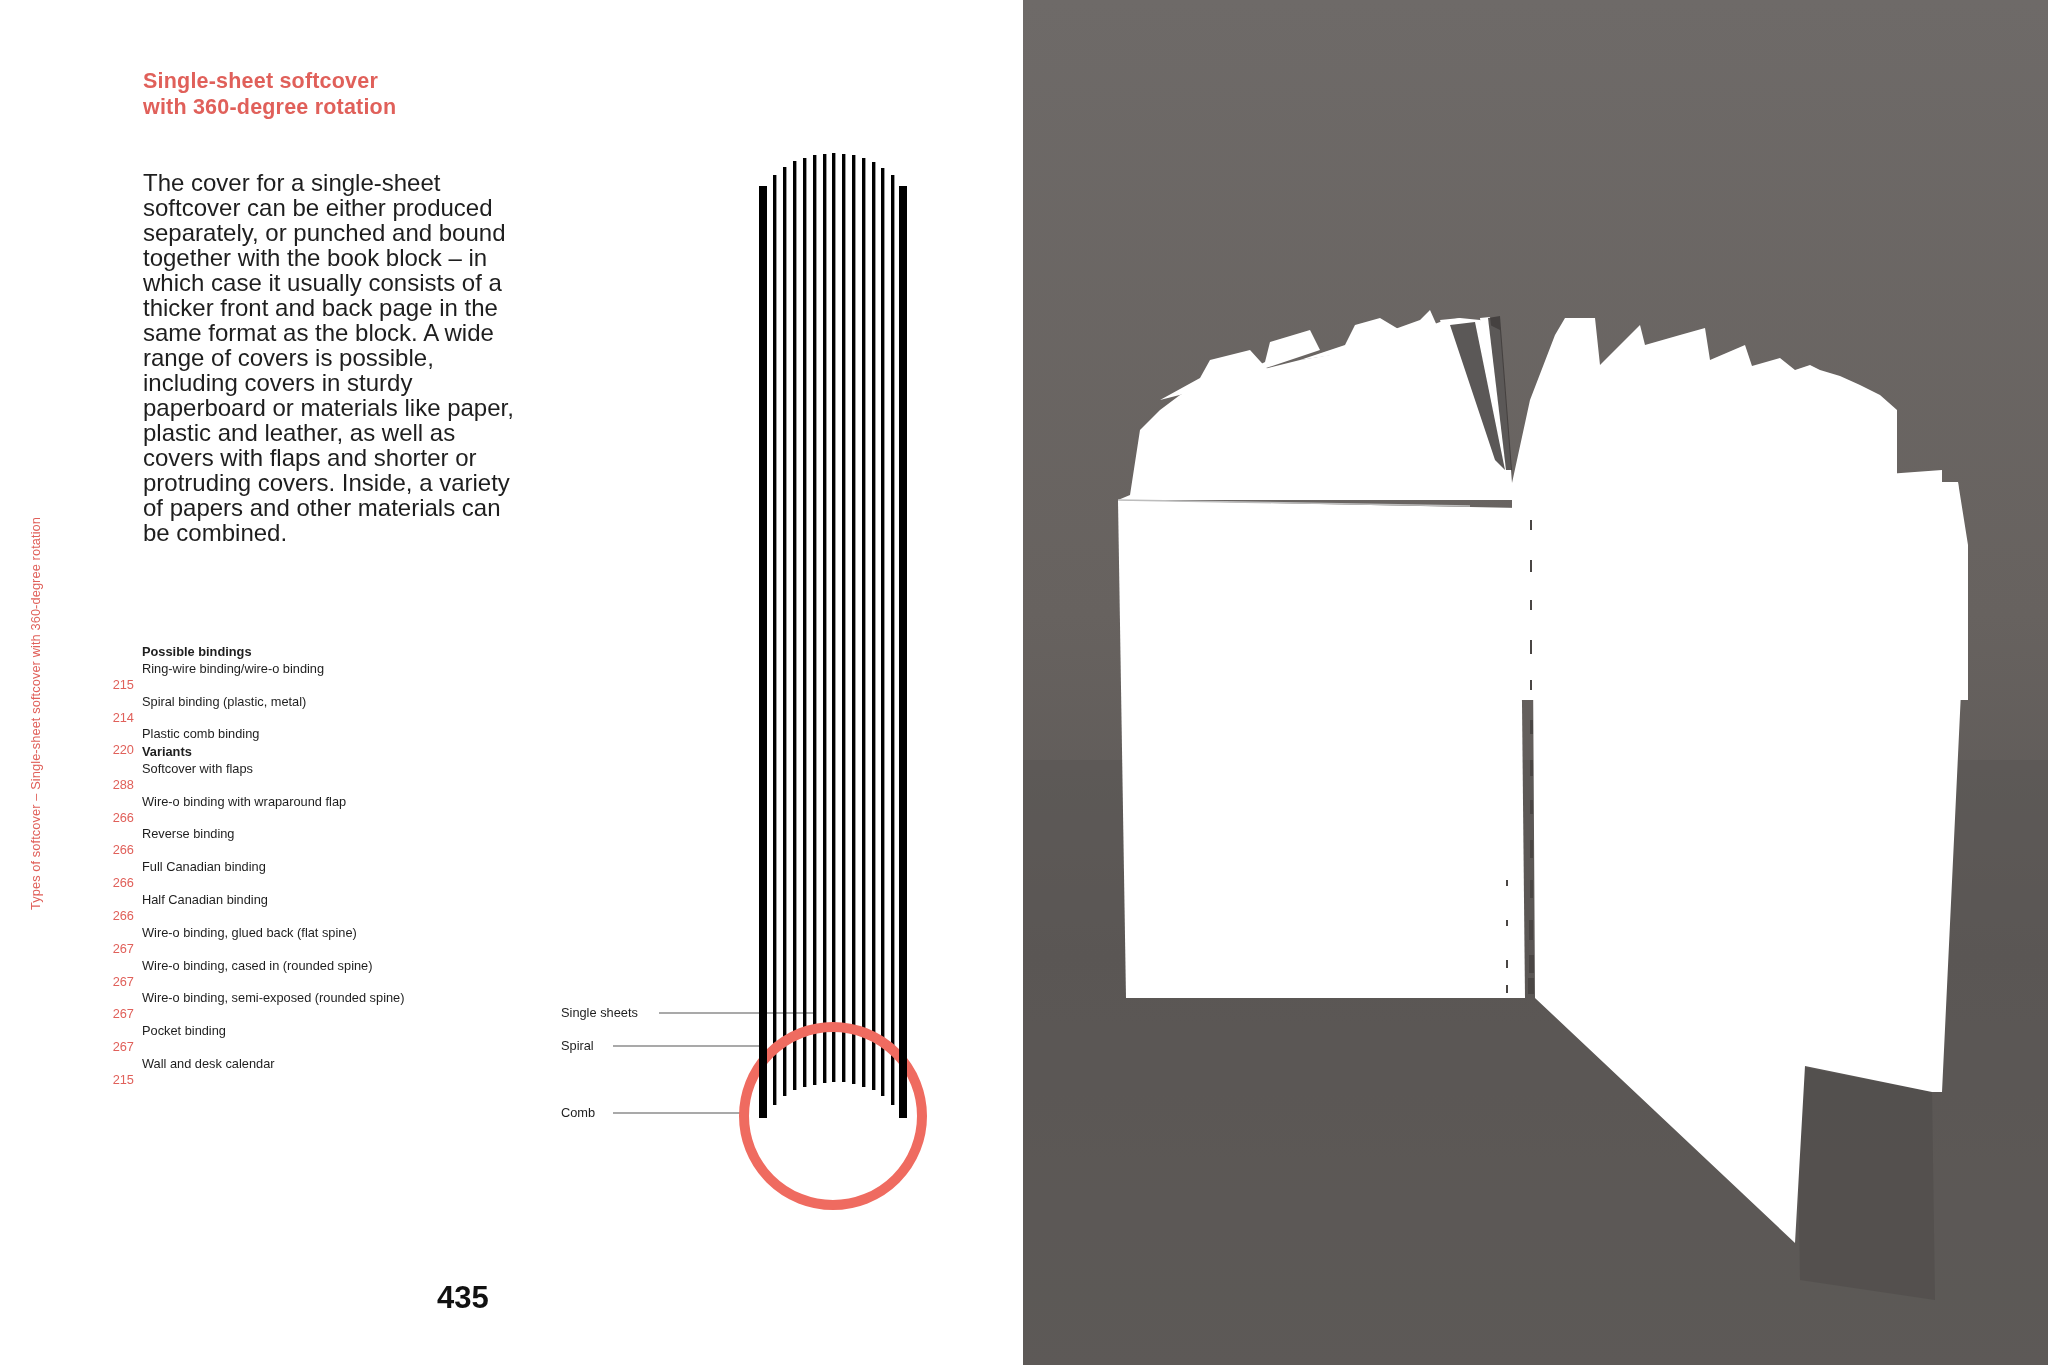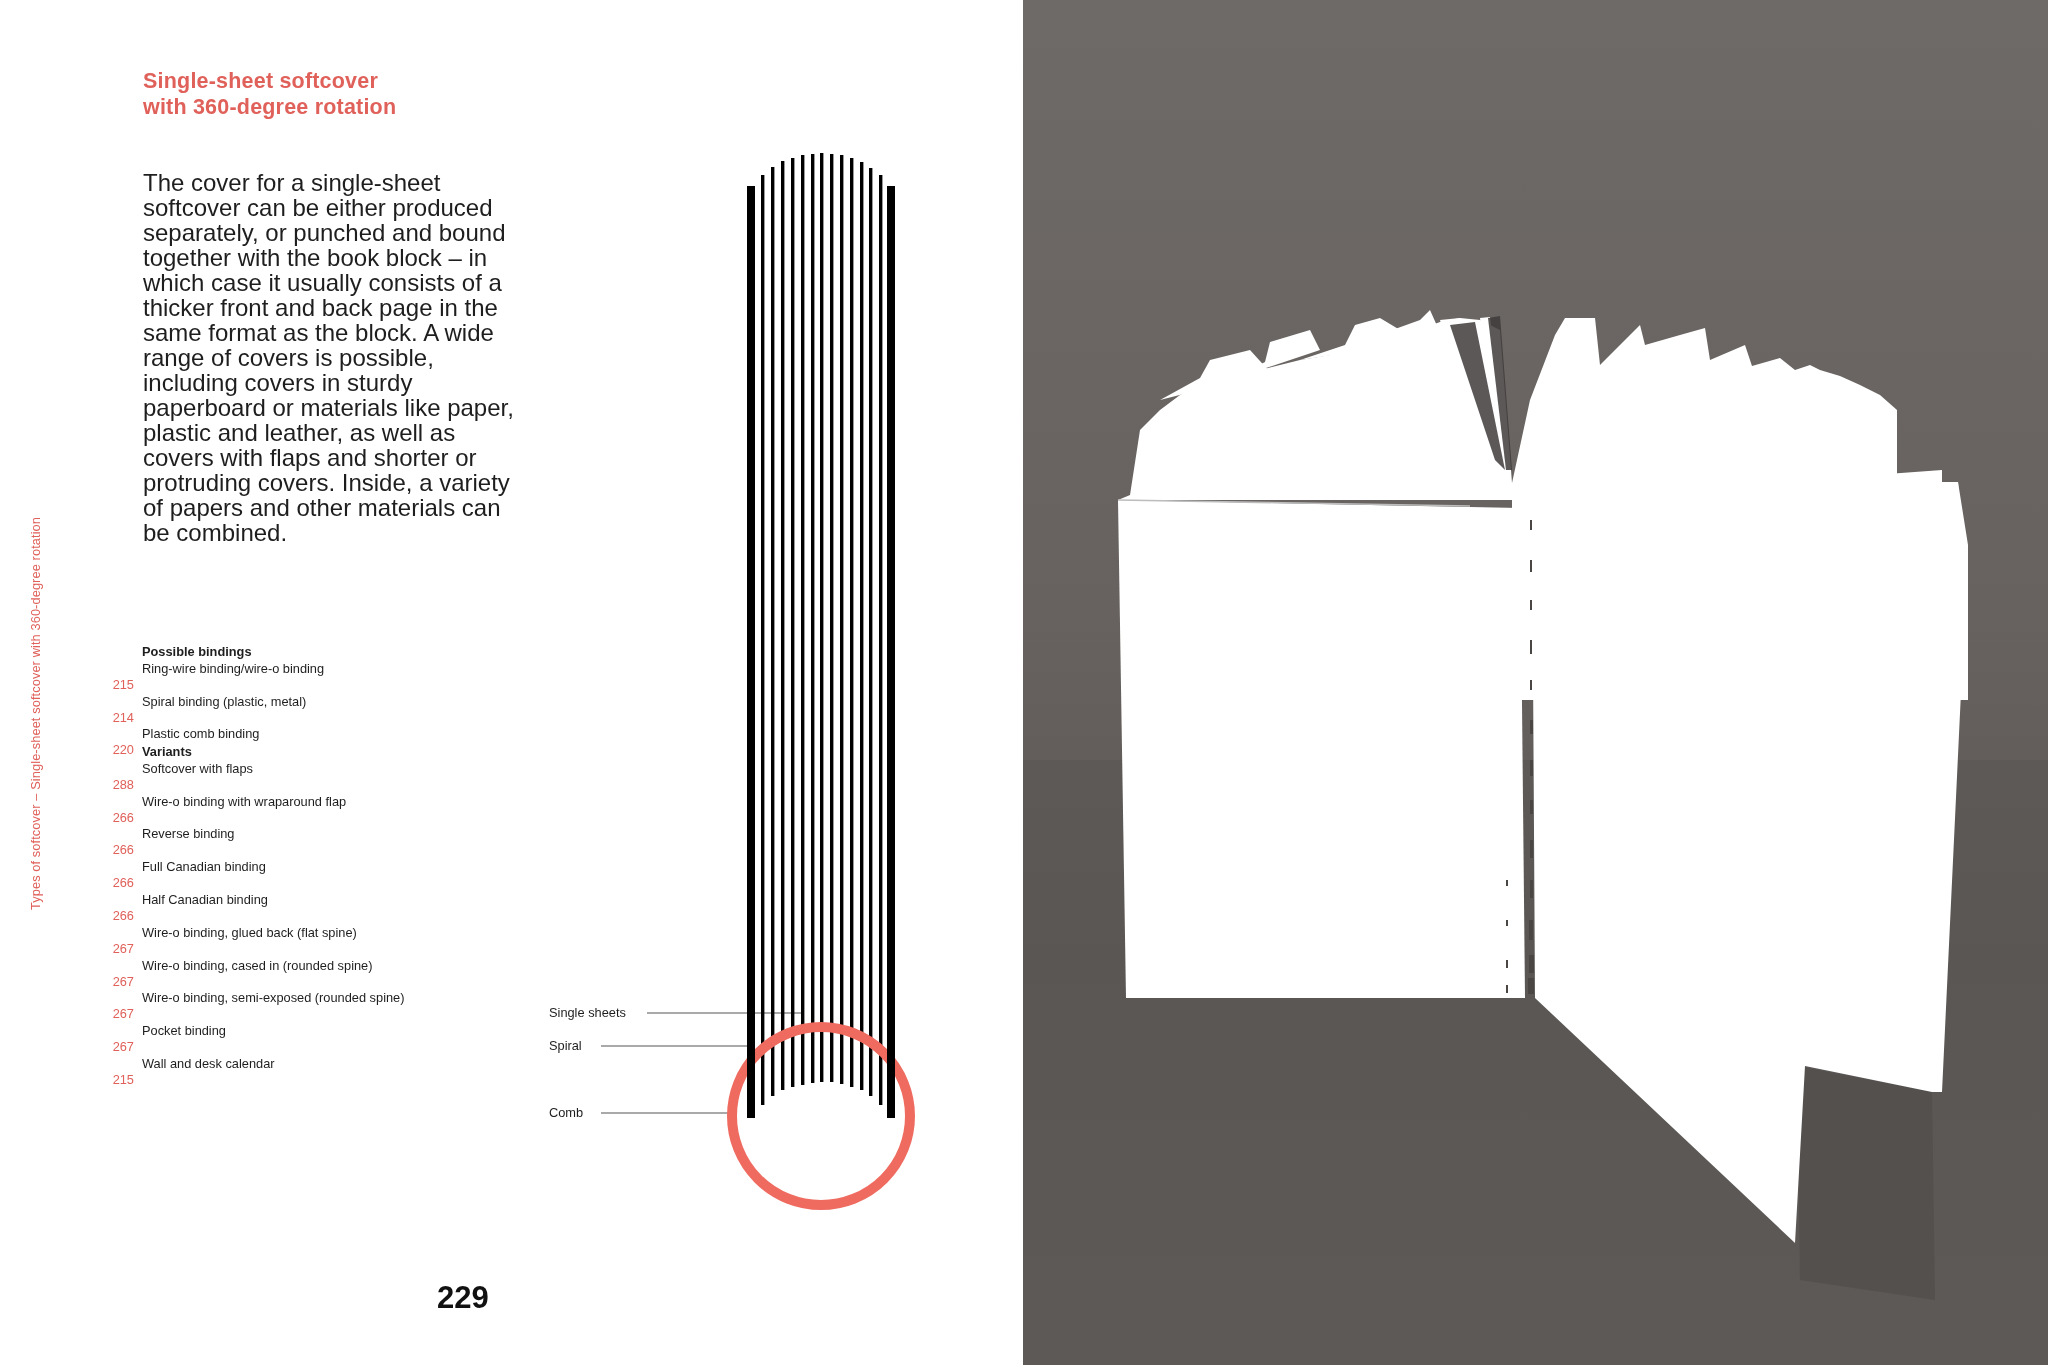--- a/index.html
+++ b/index.html
@@ -11,21 +11,21 @@
   .p1 { top:170px; }
   .p2 { top:495px; }
   .refs { position:absolute; left:104px; font-size:12.8px; line-height:16.8px; color:#1e1e1e; }
   .refs .head { padding-left:38px; font-weight:bold; }
   .refs .row { display:flex; }
   .refs .num { width:30px; text-align:right; color:#e0605a; padding-right:8px;margin-top:16px; }
   .bindings { top:644px; }
   .variants { top:744px; }
   .running-head { position:absolute; left:28px; top:910px; transform-origin:0 0; transform:rotate(-90deg); font-size:12.8px; color:#e0605a; white-space:nowrap; letter-spacing:0.1px; }
   .page-number { position:absolute; left:437px; top:1280px; font-size:31px; font-weight:bold; color:#111; }
-  .diagram { position:absolute; left:524px; top:140px; width:420px; height:1090px; }
+  .diagram { position:absolute; left:536px; top:140px; width:420px; height:1090px; }
   .diagram svg { position:absolute; left:0; top:0; }
   .label { position:absolute; font-size:12.8px; color:#1e1e1e; }
   .photo { position:absolute; left:1023px; top:0; width:1025px; height:1365px; background:linear-gradient(180deg,#6e6a68 0%, #67625f 45%, #5c5856 70%, #625e5b 100%); }
   .photo svg { position:absolute; left:0; top:0; }
 </style>
 </head>
 <body>
 
 <div class="page-left">
 
@@ -127,21 +127,21 @@
       <circle cx="837" cy="1116" r="89" fill="none" stroke="#ef6b60" stroke-width="10"></circle>
 
       <rect x="763" y="1020" width="8" height="98" fill="#000"></rect>
       <rect x="903" y="1020" width="8" height="98" fill="#000"></rect>
     </svg>
     <span class="label" style="left:25px; top:865px;">Single sheets</span>
     <span class="label" style="left:25px; top:898px;">Spiral</span>
     <span class="label" style="left:25px; top:965px;">Comb</span>
   </div>
 
-  <div class="page-number">229</div>
+  <div class="page-number">435</div>
 </div>
 
 <div class="photo">
   <svg width="1025" height="1365" viewBox="1023 0 1025 1365">
     <defs>
       <linearGradient id="shadowFade" x1="0" y1="0" x2="1" y2="1">
         <stop offset="0" stop-color="#4d4947"></stop>
         <stop offset="1" stop-color="#5e5a58"></stop>
       </linearGradient>
     </defs>

